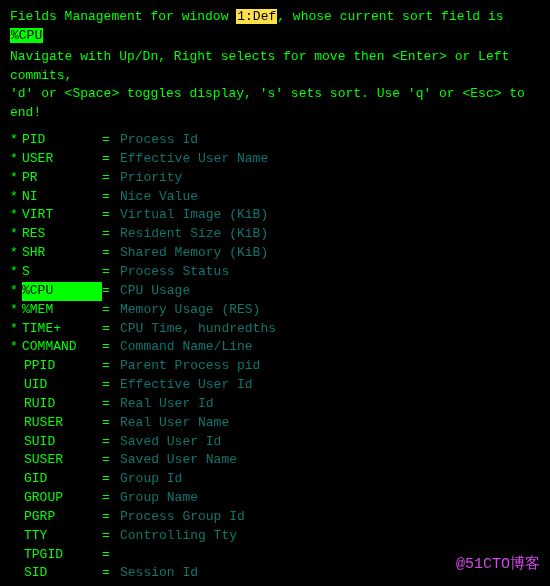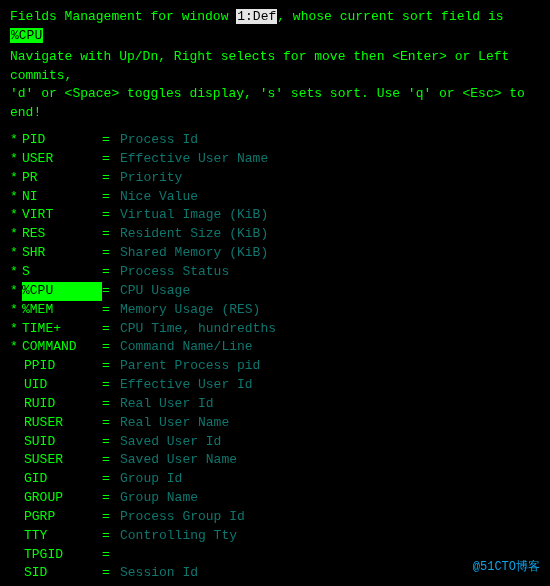--- a/index.html
+++ b/index.html
@@ -15,21 +15,21 @@
       width: 550px;
       min-height: 586px;
       padding: 8px 10px;
       line-height: 1.45;
     }
     .header-line {
       color: #00ff00;
       margin-bottom: 2px;
     }
     .header-line .highlight {
-      background-color: #e5e5e5;
+      background-color: #fde047;
       color: #000000;
       padding: 0 1px;
     }
     .header-line .sort-field {
       background-color: #00ff00;
       color: #000000;
       padding: 0 1px;
     }
     .nav-text {
       color: #00ff00;
@@ -68,22 +68,22 @@
     .field-row .indent-name {
       width: 80px;
       color: #00ff00;
       flex-shrink: 0;
       padding-left: 2px;
     }
     .watermark {
       position: fixed;
       bottom: 10px;
       right: 10px;
-      color: #0ea5e9;
-      font-size: 12px;
+      color: #d946ef;
+      font-size: 15px;
     }
   </style>
 </head>
 <body>
 
 <div>
   <div class="header-line">
     <span>Fields Management for window </span><span class="highlight">1:Def</span><span>, whose current sort field is </span><span class="sort-field">%CPU</span>
   </div>
   <div class="nav-text">

